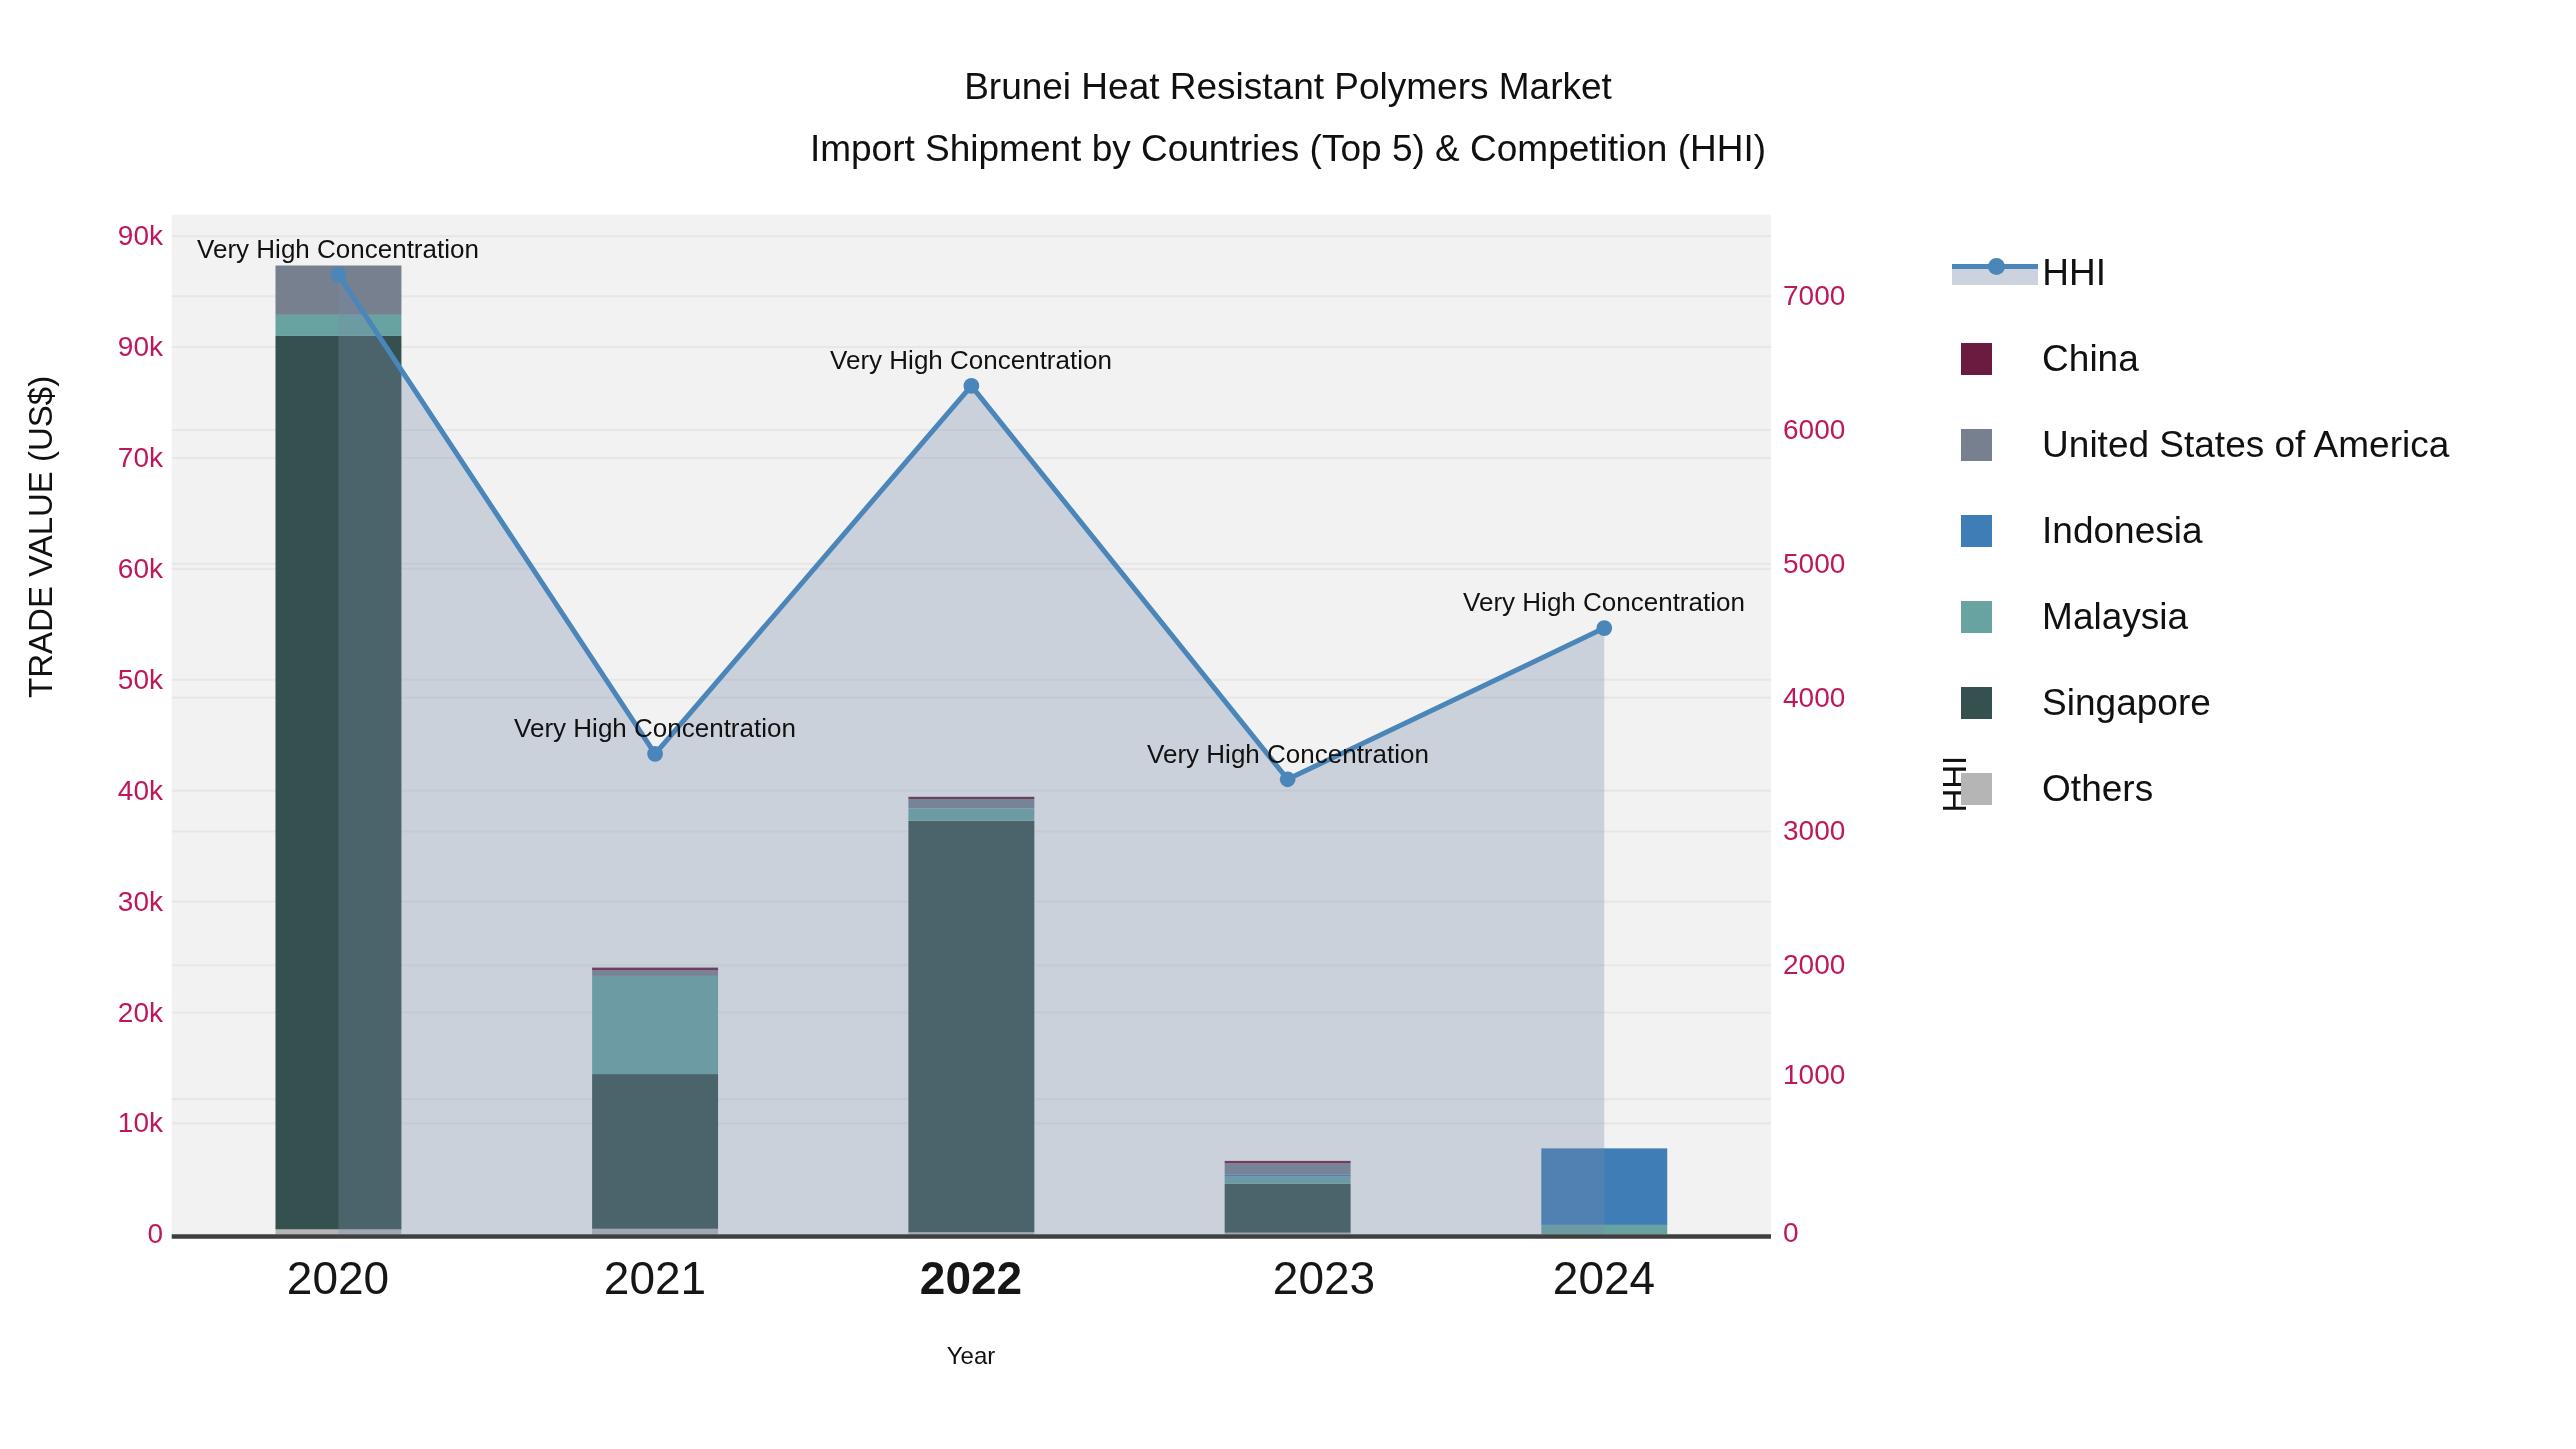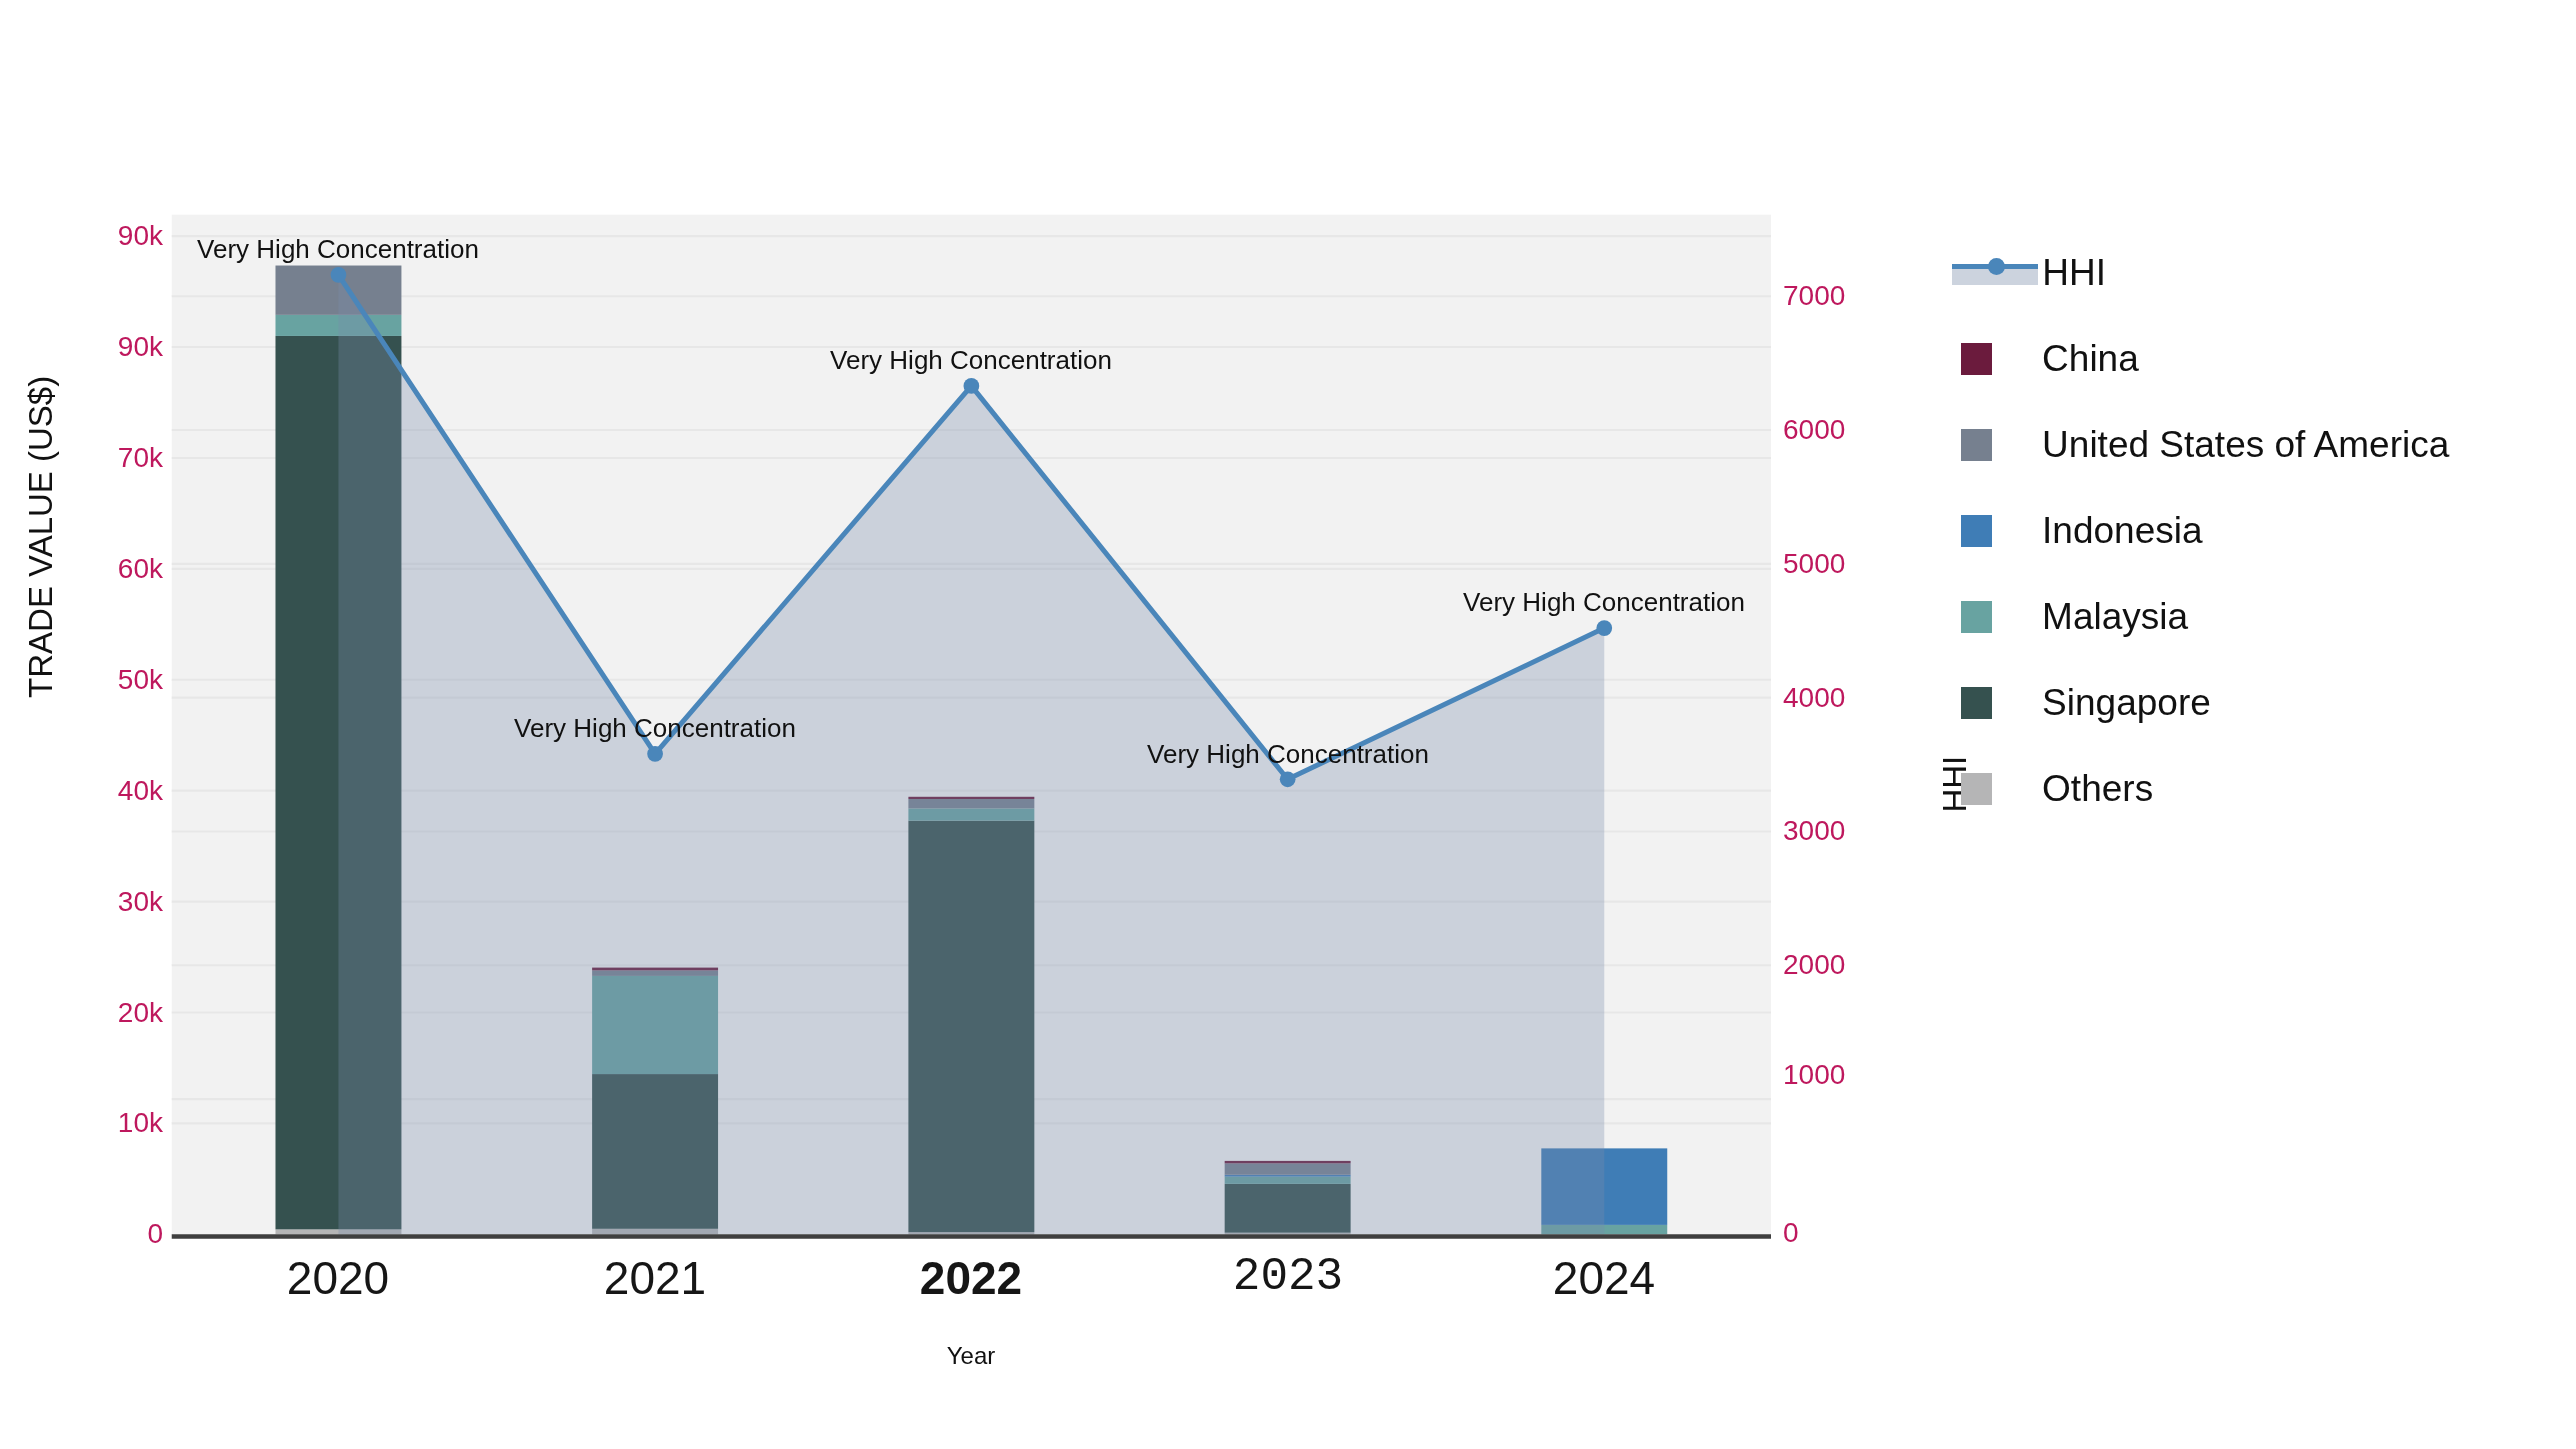--- a/index.html
+++ b/index.html
@@ -75,20 +75,24 @@
       <path d="M473,384.0799999999999 L915.5,1053.54 L1357.5,539.29 L1799.5,1089.07 L2242,877.7600000000001 L2242,1725 L473,1725 Z" fill="rgba(120,140,170,0.32)" stroke="none"></path>
       <polyline points="473,384.0799999999999 915.5,1053.54 1357.5,539.29 1799.5,1089.07 2242,877.7600000000001" fill="none" stroke="#4a86ba" stroke-width="7" stroke-linejoin="round"></polyline>
       <circle cx="473" cy="384.0799999999999" r="11" fill="#4a86ba"></circle>
       <circle cx="915.5" cy="1053.54" r="11" fill="#4a86ba"></circle>
       <circle cx="1357.5" cy="539.29" r="11" fill="#4a86ba"></circle>
       <circle cx="1799.5" cy="1089.07" r="11" fill="#4a86ba"></circle>
       <circle cx="2242" cy="877.7600000000001" r="11" fill="#4a86ba"></circle>
       <line x1="240" x2="2475" y1="1728" y2="1728" stroke="#3f3f3f" stroke-width="6"></line>
     </svg>
 
+  <div class="abs title-block">
+    <div class="title-line">Brunei Heat Resistant Polymers Market</div>
+    <div class="title-line">Import Shipment by Countries (Top 5) &amp; Competition (HHI)</div>
+  </div>
 
   <div class="abs axis-label-y">TRADE VALUE (US$)</div>
   <div class="abs axis-label-y2">HHI</div>
   <div class="abs axis-label-x">Year</div>
 
   <div class="abs legend">
     <div class="legend-row" style="top:23.6px;">
       <span class="hhi-glyph">
         <span class="hhi-band"></span>
           <span class="hhi-line"></span>
@@ -137,21 +141,21 @@
       <div class="abs tick tick-right" style="left: 1783px; top: 1075px;">1000</div>
       <div class="abs tick tick-right" style="left: 1783px; top: 965px;">2000</div>
       <div class="abs tick tick-right" style="left: 1783px; top: 831px;">3000</div>
       <div class="abs tick tick-right" style="left: 1783px; top: 698px;">4000</div>
       <div class="abs tick tick-right" style="left: 1783px; top: 564px;">5000</div>
       <div class="abs tick tick-right" style="left: 1783px; top: 430px;">6000</div>
       <div class="abs tick tick-right" style="left: 1783px; top: 296px;">7000</div>
       <div class="abs xtick" style="left: 338px; top: 1251px;">2020</div>
       <div class="abs xtick" style="left: 655px; top: 1251px;">2021</div>
       <div class="abs xtick" style="left: 971px; top: 1251px; font-weight: bold;">2022</div>
-      <div class="abs xtick" style="left: 1288px; top: 1251px; font-family: Liberation Mono, monospace;">2023</div>
+      <div class="abs xtick" style="left: 1324px; top: 1251px;">2023</div>
       <div class="abs xtick" style="left: 1604px; top: 1251px;">2024</div>
       <div class="abs annotation" style="left: 338px; top: 249px;">Very High Concentration</div>
       <div class="abs annotation" style="left: 655px; top: 728px;">Very High Concentration</div>
       <div class="abs annotation" style="left: 971px; top: 360px;">Very High Concentration</div>
       <div class="abs annotation" style="left: 1288px; top: 754px;">Very High Concentration</div>
       <div class="abs annotation" style="left: 1604px; top: 602px;">Very High Concentration</div>
     </div>
 </div>
 
 

